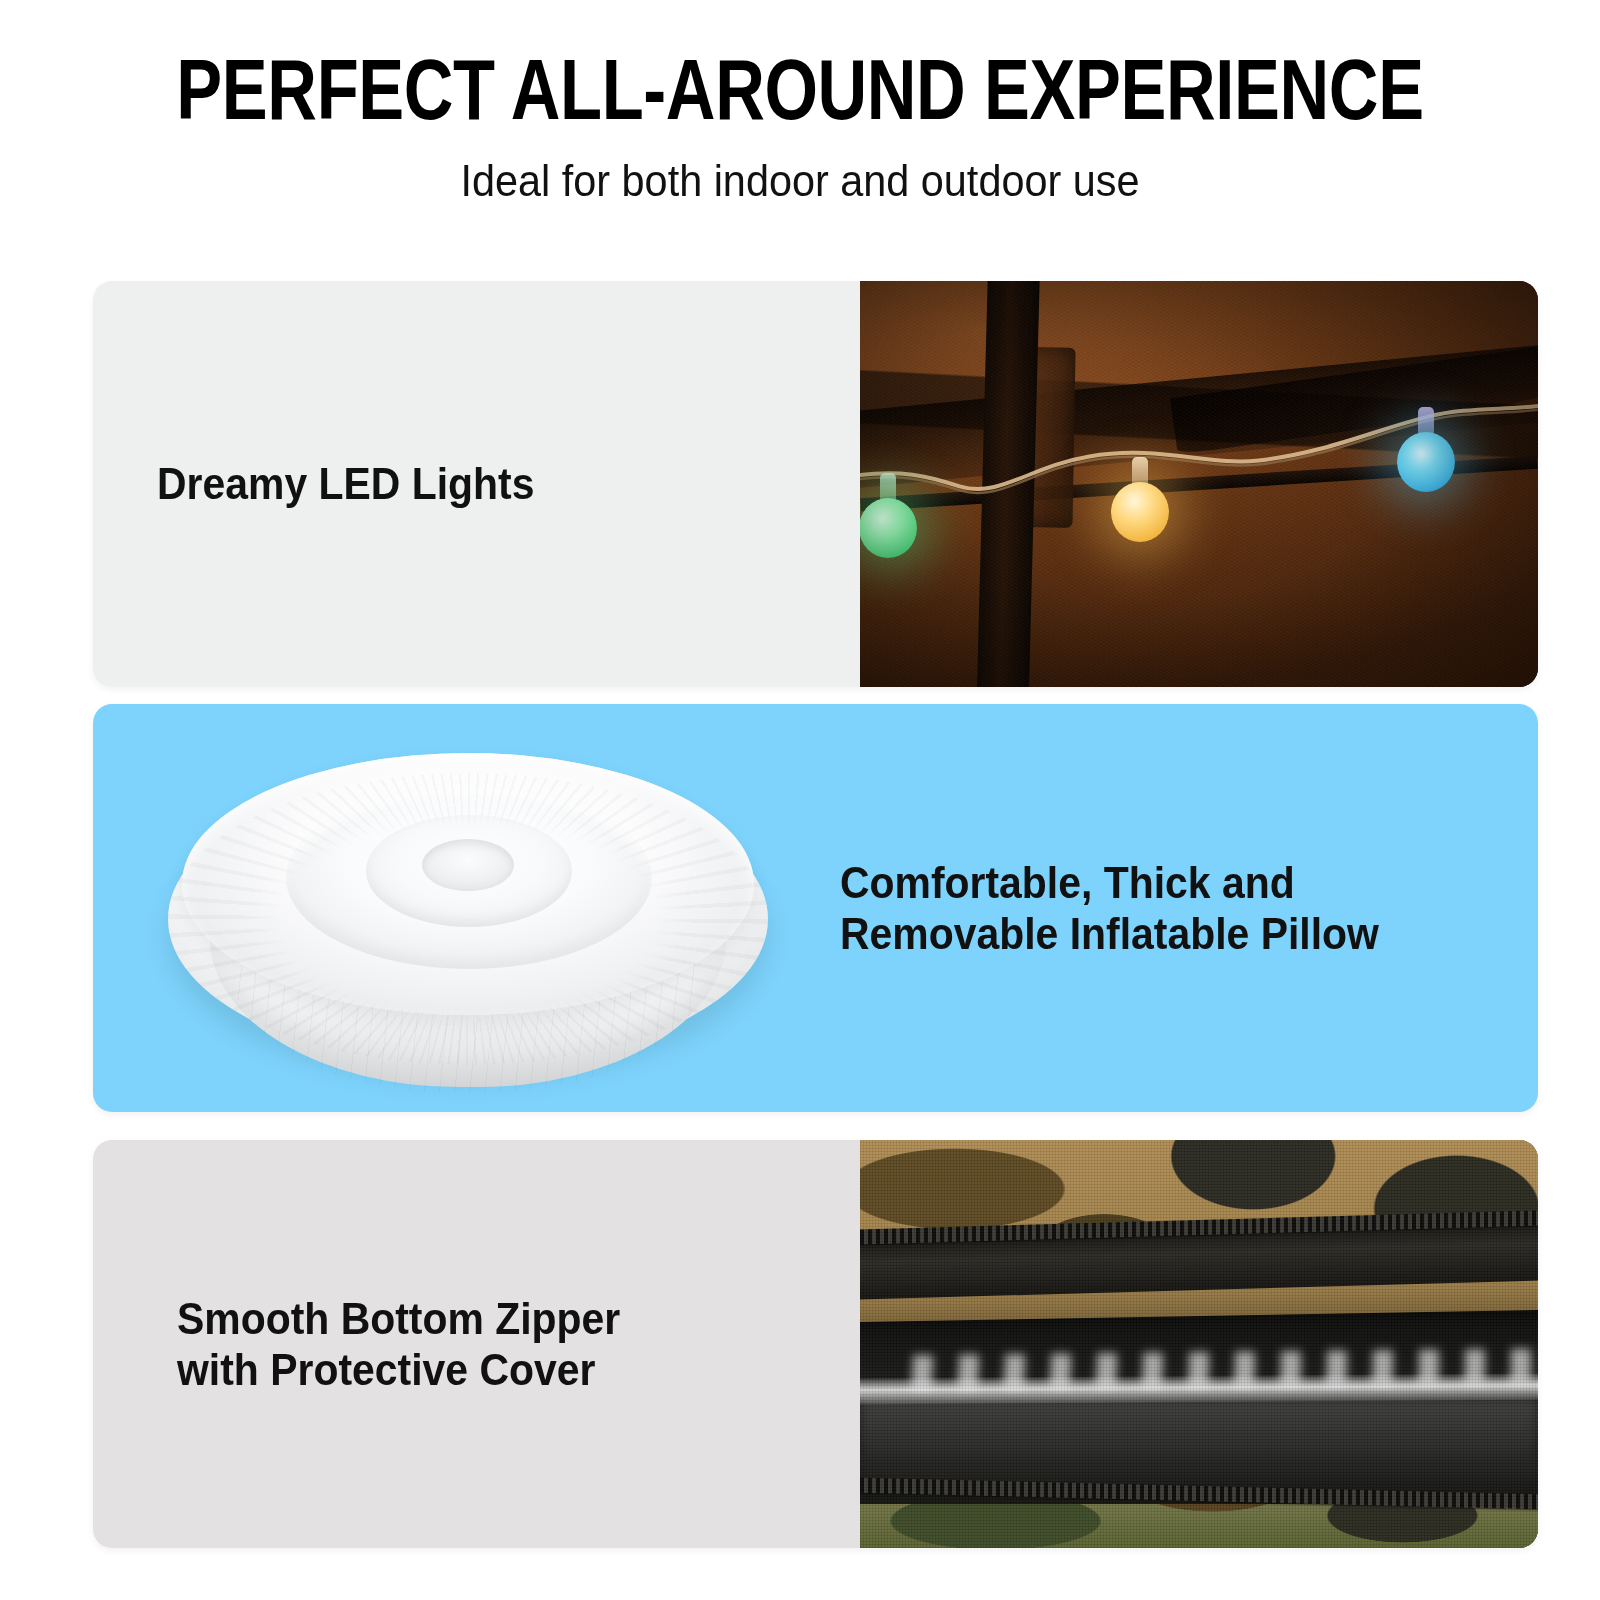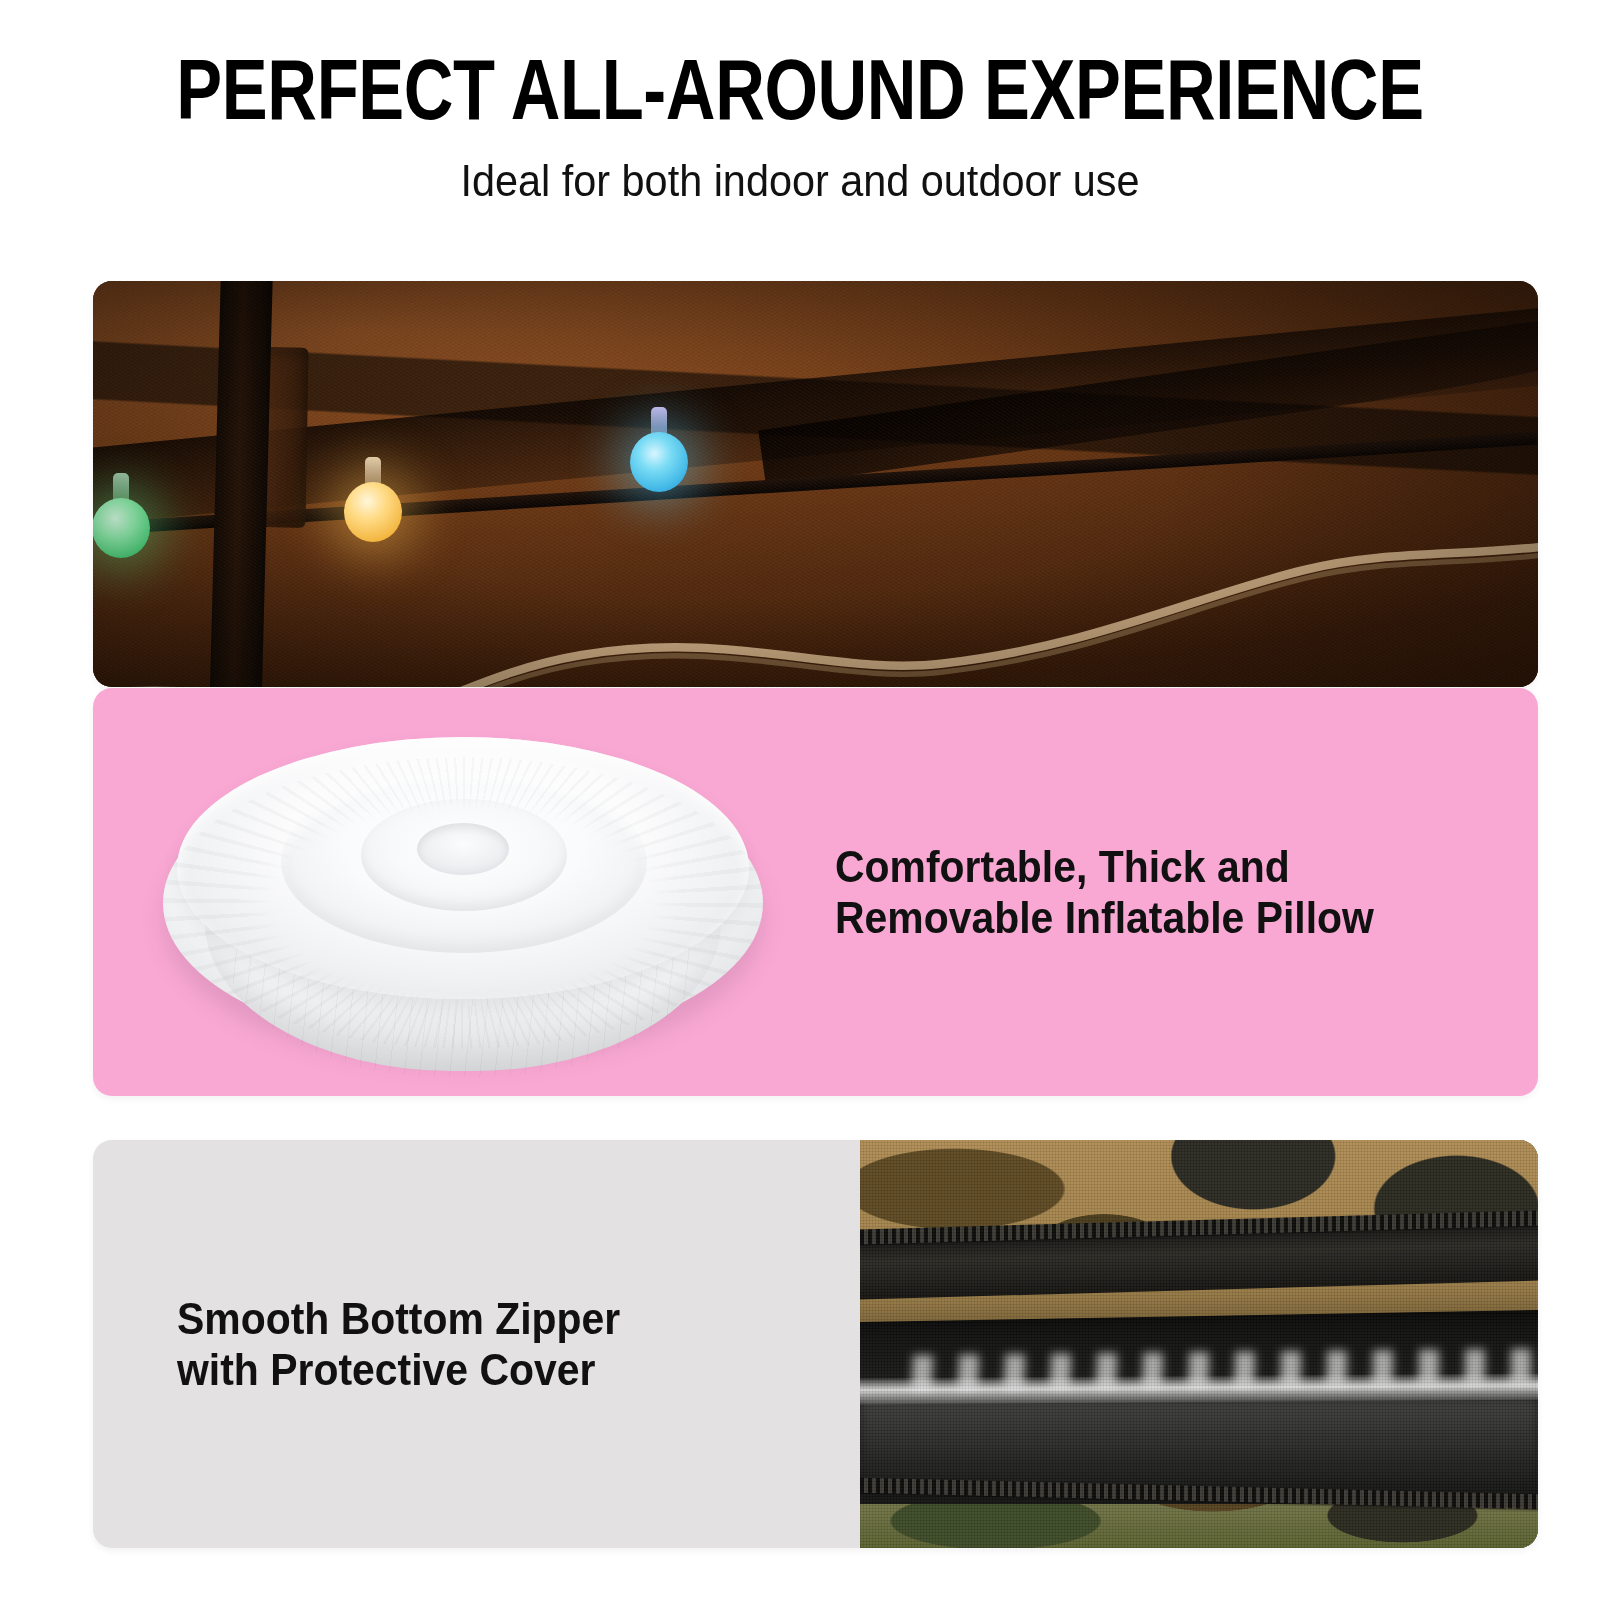--- a/index.html
+++ b/index.html
@@ -23,21 +23,21 @@
     white-space:nowrap;
   }
 
   
   .panel{
     position:absolute;left:93px;width:1445px;border-radius:19px;
     overflow:hidden;display:flex;align-items:stretch;
     box-shadow:0 3px 7px rgba(0,0,0,.055);
   }
   .panel-1{top:281px;height:406px;background:#eef0ef;}
-  .panel-2{top:688px;height:408px;background:#f9a8d4;}
+  .panel-2{top:704px;height:408px;background:#7dd3fc;justify-content:flex-end;}
   .panel-3{top:1140px;height:408px;background:#e3e1e2;}
 
   .caption{
     display:flex;align-items:center;flex:0 0 auto;
     box-sizing:border-box;
   }
   .caption-text{
     font-size:44px;line-height:1.17;font-weight:700;color:#111111;
     transform:scaleX(.93);transform-origin:left center;white-space:pre-line;
   }
@@ -244,20 +244,23 @@
 
 <div class="page">
 
   <div class="header">
     <div class="title">PERFECT ALL-AROUND EXPERIENCE</div>
     <div class="subtitle">Ideal for both indoor and outdoor use</div>
   </div>
 
   <div class="panel panel-1">
 
+    <div class="caption p1-caption">
+      <div class="caption-text">Dreamy LED Lights</div>
+    </div>
 
     <div class="photo ph-led">
       <div class="led-canopy"></div>
       <div class="led-shadowband"></div>
       <div class="led-shadow2"></div>
       <div class="led-rail"></div>
       <div class="led-pole"></div>
       <div class="led-strap"></div>
       <div class="led-texture"></div>
 

